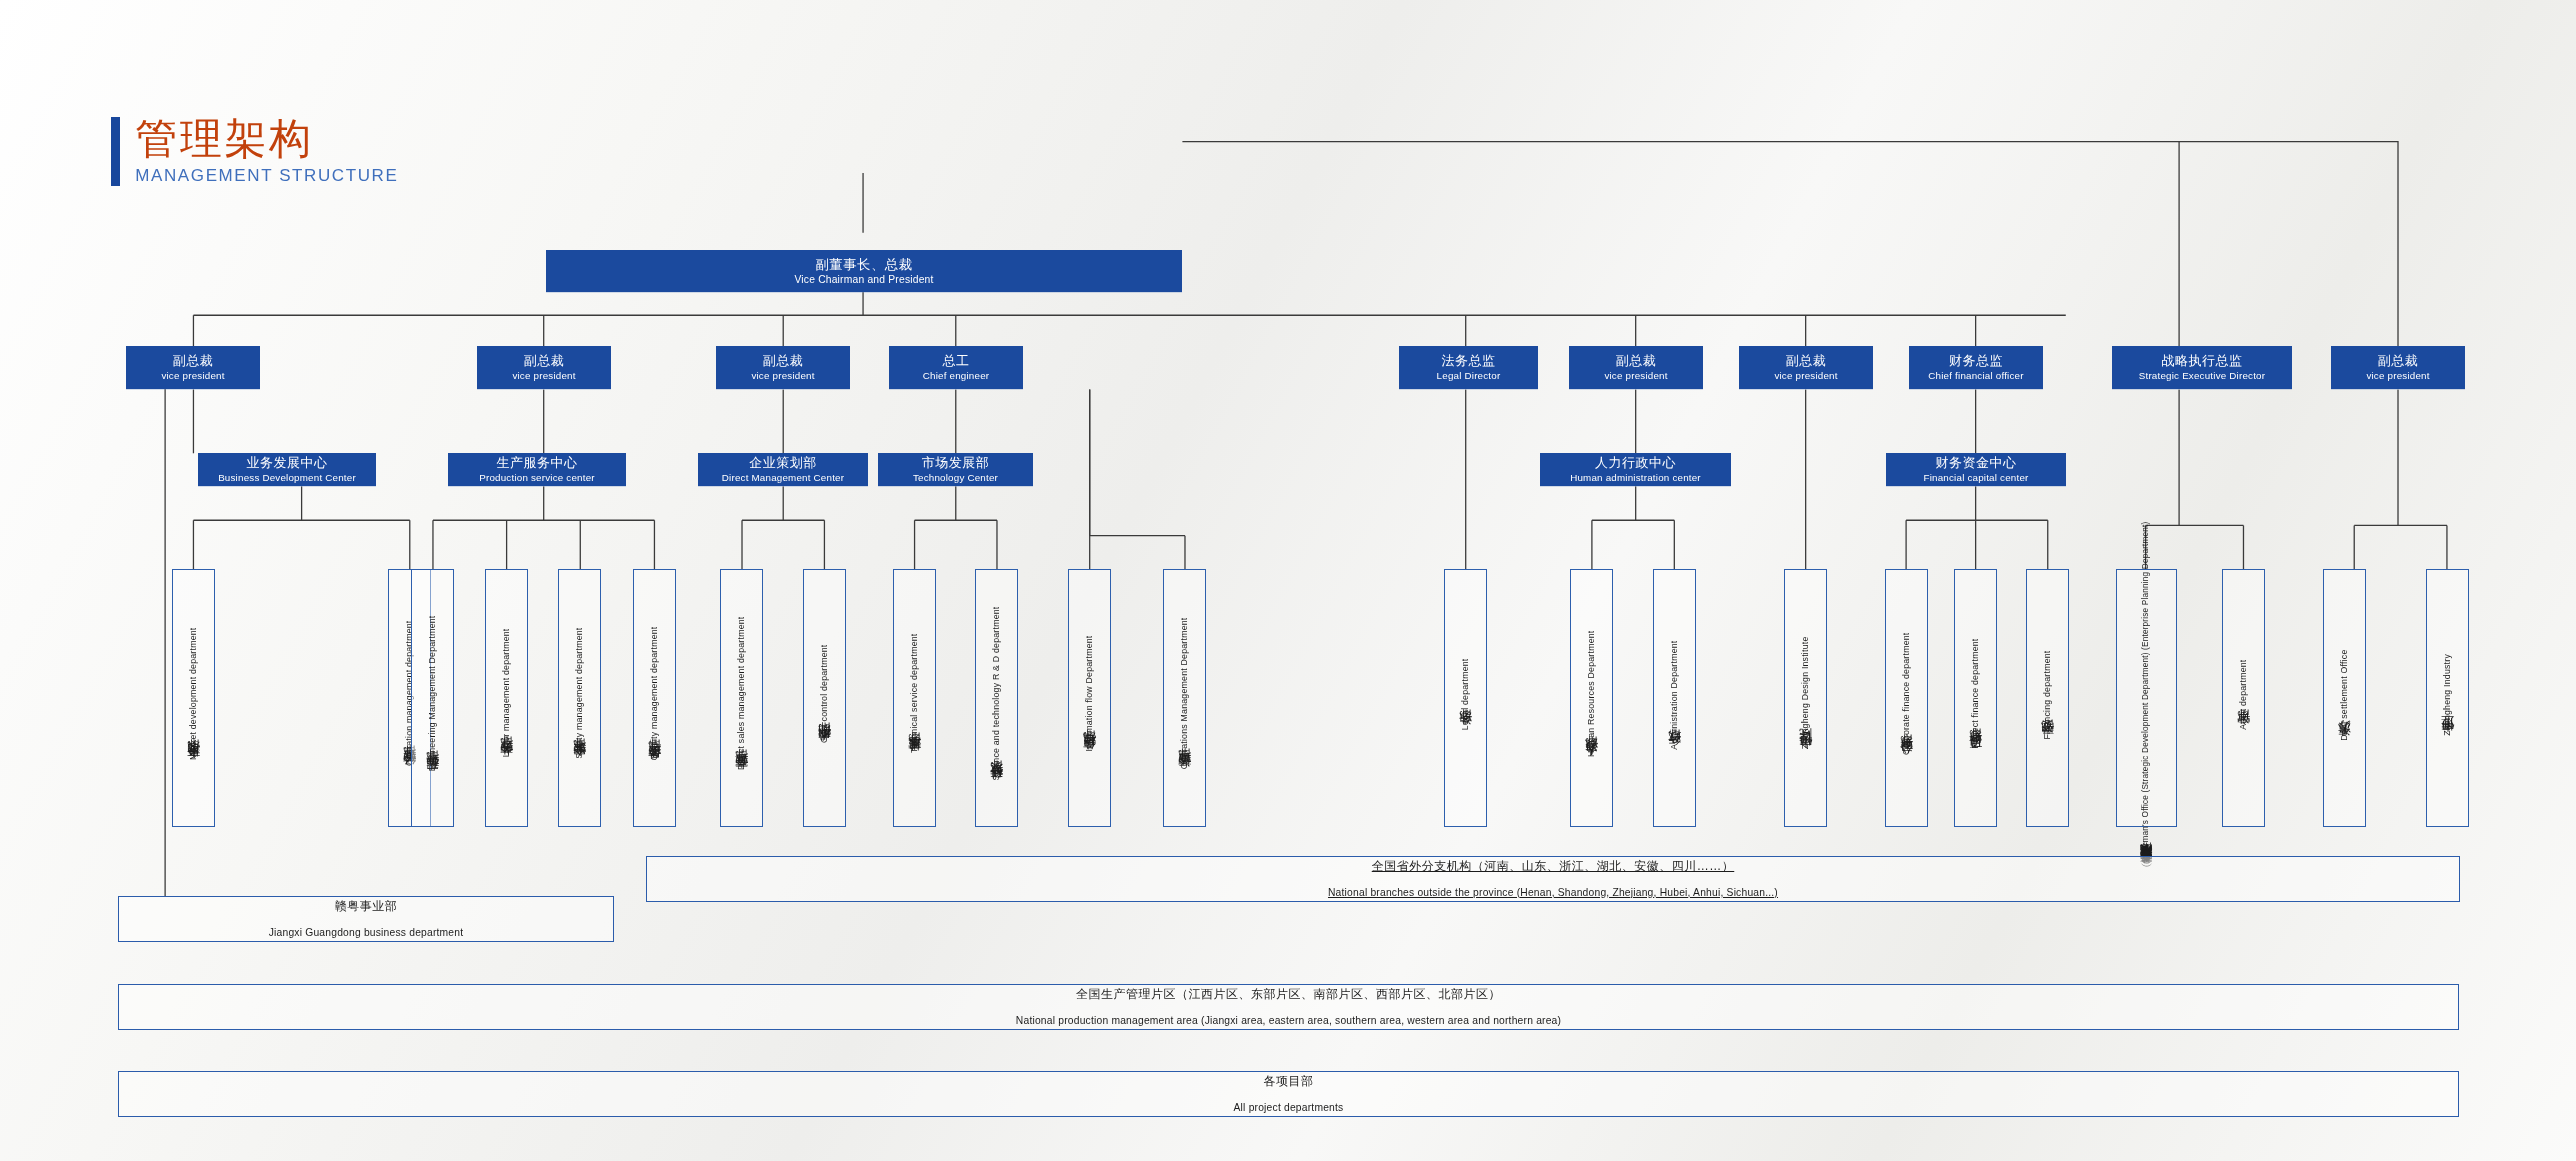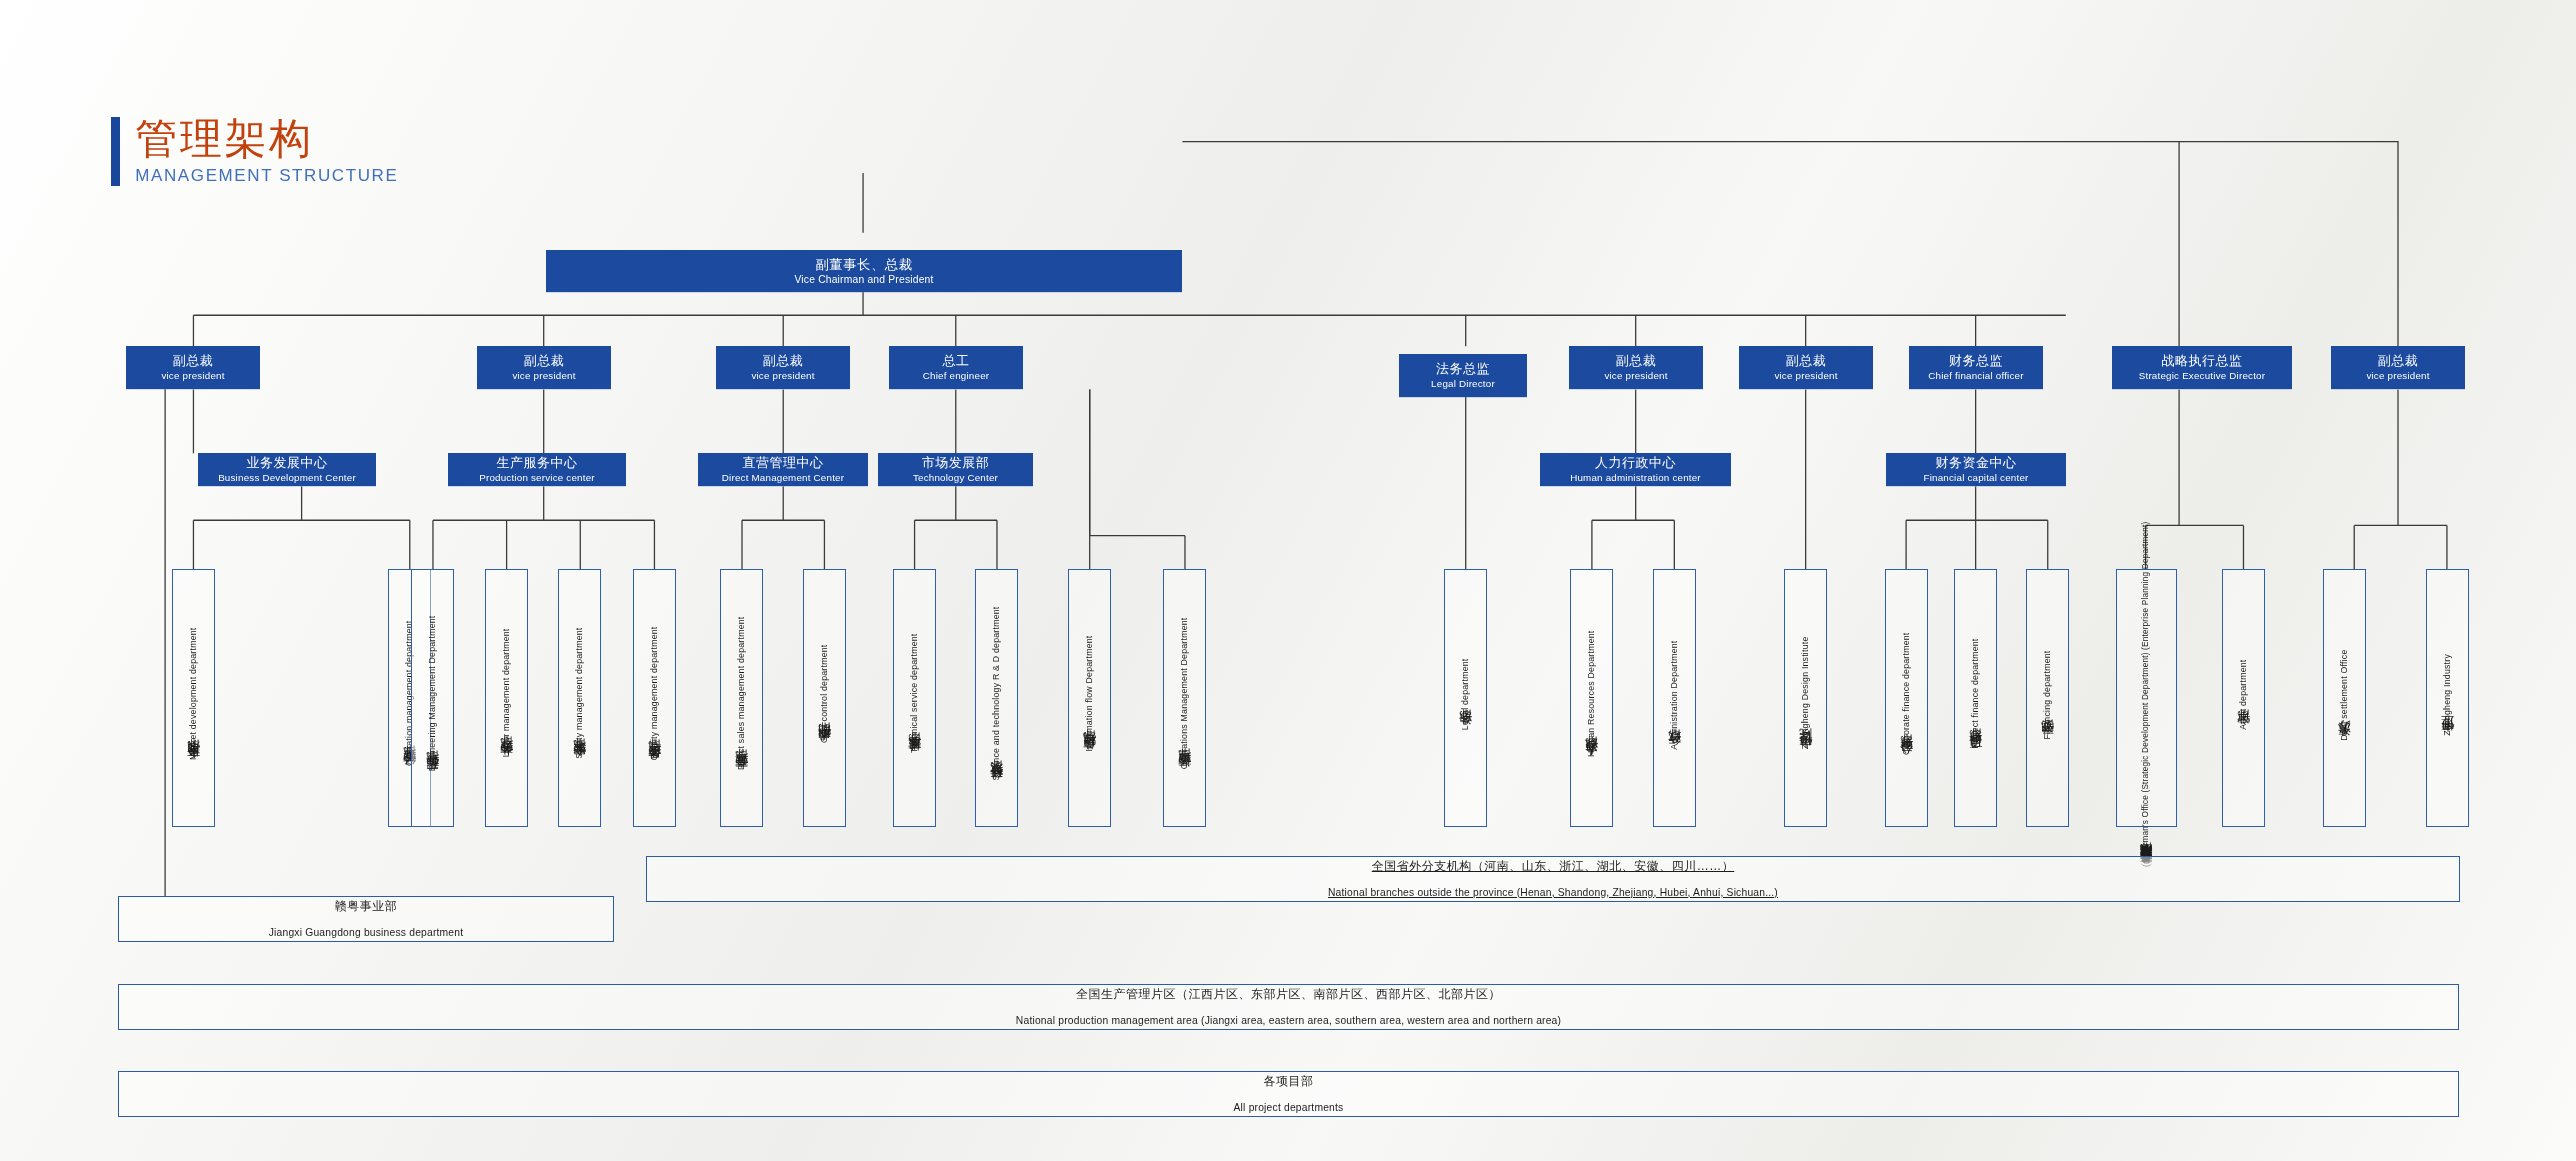--- a/index.html
+++ b/index.html
@@ -209,21 +209,21 @@
     <span class="en">vice president</span>
   </div>
   <div class="node solid" style="left:716px;top:346px;width:134px;height:43px;">
     <span class="cn">副总裁</span>
     <span class="en">vice president</span>
   </div>
   <div class="node solid" style="left:889px;top:346px;width:134px;height:43px;">
     <span class="cn">总工</span>
     <span class="en">Chief engineer</span>
   </div>
-  <div class="node solid" style="left:1399px;top:346px;width:128px;height:43px;margin-top:8px;">
+  <div class="node solid" style="left:1399px;top:346px;width:139px;height:43px;">
     <span class="cn">法务总监</span>
     <span class="en">Legal Director</span>
   </div>
   <div class="node solid" style="left:1569px;top:346px;width:134px;height:43px;">
     <span class="cn">副总裁</span>
     <span class="en">vice president</span>
   </div>
   <div class="node solid" style="left:1739px;top:346px;width:134px;height:43px;">
     <span class="cn">副总裁</span>
     <span class="en">vice president</span>
@@ -243,21 +243,21 @@
 
   <div class="node solid" style="left:198px;top:453px;width:178px;height:33px;">
     <span class="cn">业务发展中心</span>
     <span class="en">Business Development Center</span>
   </div>
   <div class="node solid" style="left:448px;top:453px;width:178px;height:33px;">
     <span class="cn">生产服务中心</span>
     <span class="en">Production service center</span>
   </div>
   <div class="node solid" style="left:698px;top:453px;width:170px;height:33px;">
-    <span class="cn">直营管理中心</span>
+    <span class="cn">企业策划部</span>
     <span class="en">Direct Management Center</span>
   </div>
   <div class="node solid" style="left:878px;top:453px;width:155px;height:33px;">
     <span class="cn">市场发展部</span>
     <span class="en">Technology Center</span>
   </div>
   <div class="node solid" style="left:1540px;top:453px;width:191px;height:33px;">
     <span class="cn">人力行政中心</span>
     <span class="en">Human administration center</span>
   </div>

